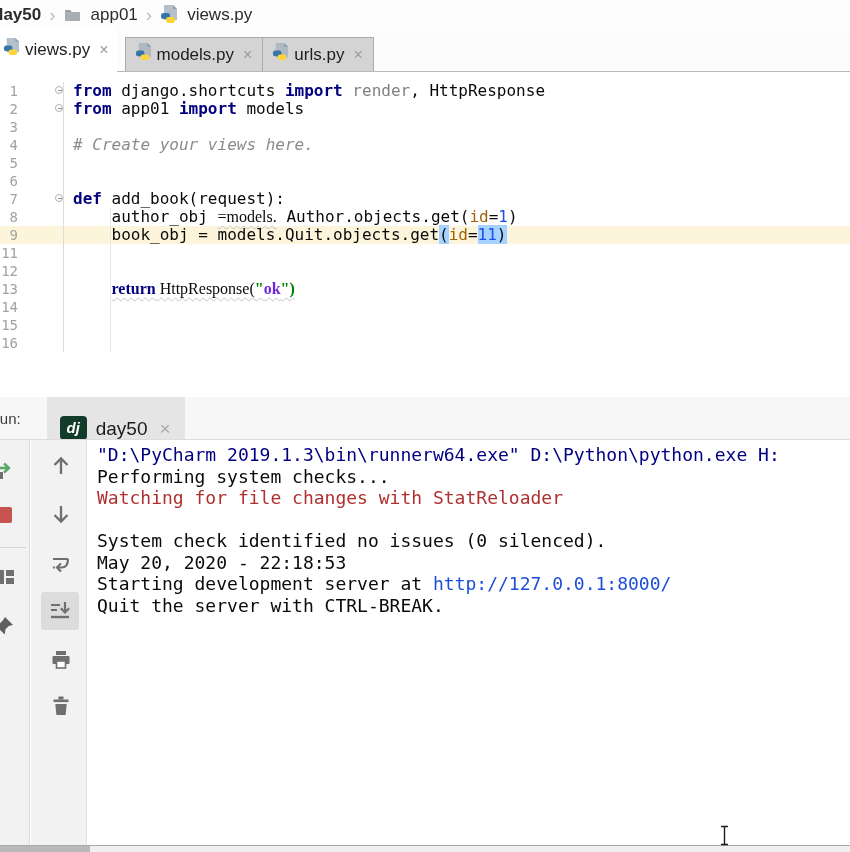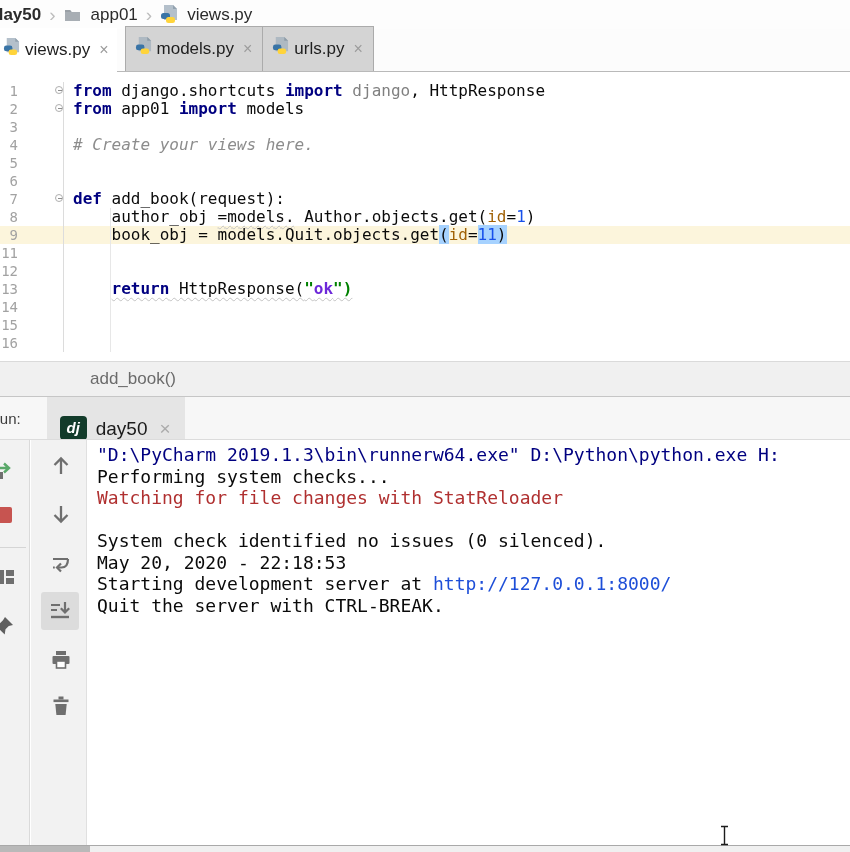--- a/index.html
+++ b/index.html
@@ -14,21 +14,21 @@
   .crumb-first { font-weight:bold; margin-left:-7px; }
   .crumb-sep { color:#BDBDBD; font-size:19px; margin:0 8px; font-weight:400; }
   .crumb-ico { display:inline-flex; margin-right:5px; }
 
   
   .tabbar { position:absolute; top:29px; left:0; width:850px; height:43px;
     background:#FCFCFC; display:flex; align-items:flex-end; border-bottom:1px solid #B9B9B9; }
   .etab { display:flex; align-items:center; font-size:17px; color:#1E1E1E; white-space:nowrap; }
   .etab .x { color:#9C9C9C; font-size:16px; margin-left:9px; cursor:pointer; }
   .etab-active { height:44px; margin-bottom:-1px; background:#FFFFFF; padding:0 8px 0 3px; z-index:2; }
-  .etab-inactive { height:45px; background:#D4D4D4; border:1px solid #ABABAB; border-bottom:none;
+  .etab-inactive { height:34px; background:#D4D4D4; border:1px solid #ABABAB; border-bottom:none;
     padding:0 10px 0 9px; margin-left:-1px; }
   .etab .pyico { margin-right:5px; }
 
   
   .editor { position:absolute; top:72px; left:0; width:850px; height:289px; background:#fff;
     overflow:hidden; font-family:"DejaVu Sans Mono", monospace; font-size:16px; }
   .code-lines { padding-top:10px; }
   .code-row { display:flex; height:18px; line-height:18px; white-space:pre; }
   .code-row.caret { background:#FCF5DC; }
   .gutter-num { width:18px; text-align:right; color:#A2A2A2; font-size:14px; flex:none; }
@@ -38,21 +38,21 @@
   .fold-marker::after { content:""; position:absolute; left:2px; top:3px; width:4px; height:1px; background:#8E8E8E; }
   .code-cell { flex:1; border-left:1px solid #DCDCDC; padding-left:9px; color:#0A0A0A; }
   .indent-guide { position:absolute; left:110px; top:136px; width:1px; height:144px; background:#E7E7E7; }
   .kw  { color:#000080; font-weight:bold; }
   .gray{ color:#808080; }
   .com { color:#8C8C8C; font-style:italic; }
   .pur { color:#a16207; }
   .num { color:#1750EB; }
   .str { color:#008000; font-weight:bold; }
   .ok  { color:#6d28d9; font-weight:bold; }
-  .sq  { text-decoration:underline wavy 1px #C3C3C3; text-underline-offset:3px; }
+  .sq  { text-decoration:underline wavy 1px #C3C3C3; text-underline-offset:3px;font-family:Liberation Serif, serif; }
   .mb  { background:#A6D2FF; }
 
   
   .ctxbar { position:absolute; top:361px; left:0; width:850px; height:36px; background:#F0F0F0;
     border-top:1px solid #DADADA; border-bottom:1px solid #C6C6C6; display:flex; align-items:center; }
   .ctxbar span { margin-left:90px; font-size:17px; color:#6B6B6B; }
 
   
   .runstrip { position:absolute; top:397px; left:0; width:850px; height:43px; background:#F7F7F7;
     border-bottom:1px solid #DCDCDC; display:flex; align-items:center; overflow:hidden; }
@@ -153,41 +153,38 @@
           </svg>
       </span>
       <span>urls.py</span>
       <span class="x">×</span>
     </div>
   </div>
 
   <div class="editor">
     <div class="indent-guide"></div>
     <div class="code-lines">
-        <div class="code-row"><span class="gutter-num">1</span><span class="fold-cell"><span class="fold-marker"></span></span><span class="code-cell"><span class="kw">from</span><span> django.shortcuts </span><span class="kw">import</span><span> </span><span class="gray">django</span><span>, HttpResponse</span></span></div>
+        <div class="code-row"><span class="gutter-num">1</span><span class="fold-cell"><span class="fold-marker"></span></span><span class="code-cell"><span class="kw">from</span><span> django.shortcuts </span><span class="kw">import</span><span> </span><span class="gray">render</span><span>, HttpResponse</span></span></div>
         <div class="code-row"><span class="gutter-num">2</span><span class="fold-cell"><span class="fold-marker"></span></span><span class="code-cell"><span class="kw">from</span><span> app01 </span><span class="kw">import</span><span> models</span></span></div>
         <div class="code-row"><span class="gutter-num">3</span><span class="fold-cell"></span><span class="code-cell"></span></div>
         <div class="code-row"><span class="gutter-num">4</span><span class="fold-cell"></span><span class="code-cell"><span class="com"># Create your views here.</span></span></div>
         <div class="code-row"><span class="gutter-num">5</span><span class="fold-cell"></span><span class="code-cell"></span></div>
         <div class="code-row"><span class="gutter-num">6</span><span class="fold-cell"></span><span class="code-cell"></span></div>
         <div class="code-row"><span class="gutter-num">7</span><span class="fold-cell"><span class="fold-marker"></span></span><span class="code-cell"><span class="kw">def</span><span> add_book(request):</span></span></div>
         <div class="code-row"><span class="gutter-num">8</span><span class="fold-cell"></span><span class="code-cell"><span>    author_obj </span><span class="sq">=models.</span><span> Author.objects.get(</span><span class="pur">id</span><span>=</span><span class="num">1</span><span>)</span></span></div>
         <div class="code-row caret"><span class="gutter-num">9</span><span class="fold-cell"></span><span class="code-cell"><span>    book_obj = models.Quit.objects.get</span><span class="mb">(</span><span class="pur">id</span><span>=</span><span class="num mb">11</span><span class="mb">)</span></span></div>
         <div class="code-row"><span class="gutter-num">11</span><span class="fold-cell"></span><span class="code-cell"></span></div>
         <div class="code-row"><span class="gutter-num">12</span><span class="fold-cell"></span><span class="code-cell"></span></div>
         <div class="code-row"><span class="gutter-num">13</span><span class="fold-cell"></span><span class="code-cell"><span>    </span><span class="kw sq">return</span><span class="sq"> HttpResponse(</span><span class="str sq">"</span><span class="ok sq">ok</span><span class="str sq">")</span></span></div>
         <div class="code-row"><span class="gutter-num">14</span><span class="fold-cell"></span><span class="code-cell"></span></div>
         <div class="code-row"><span class="gutter-num">15</span><span class="fold-cell"></span><span class="code-cell"></span></div>
         <div class="code-row"><span class="gutter-num">16</span><span class="fold-cell"></span><span class="code-cell"></span></div>
       </div>
   </div>
 
-  <div class="ctxbar">
-    <span>add_book()</span>
-  </div>
 
   <div class="runstrip">
     <span class="run-label">Run:</span>
     <div class="runtab">
       <span class="dj-ico">dj</span>
       <span class="lbl">day50</span>
       <span class="x">×</span>
     </div>
   </div>
 

